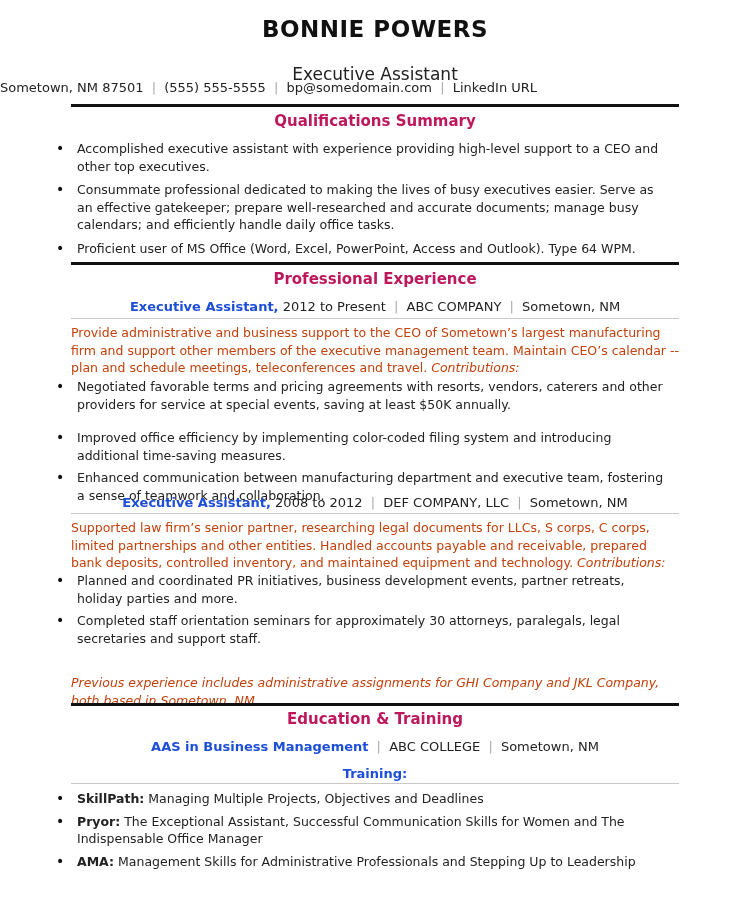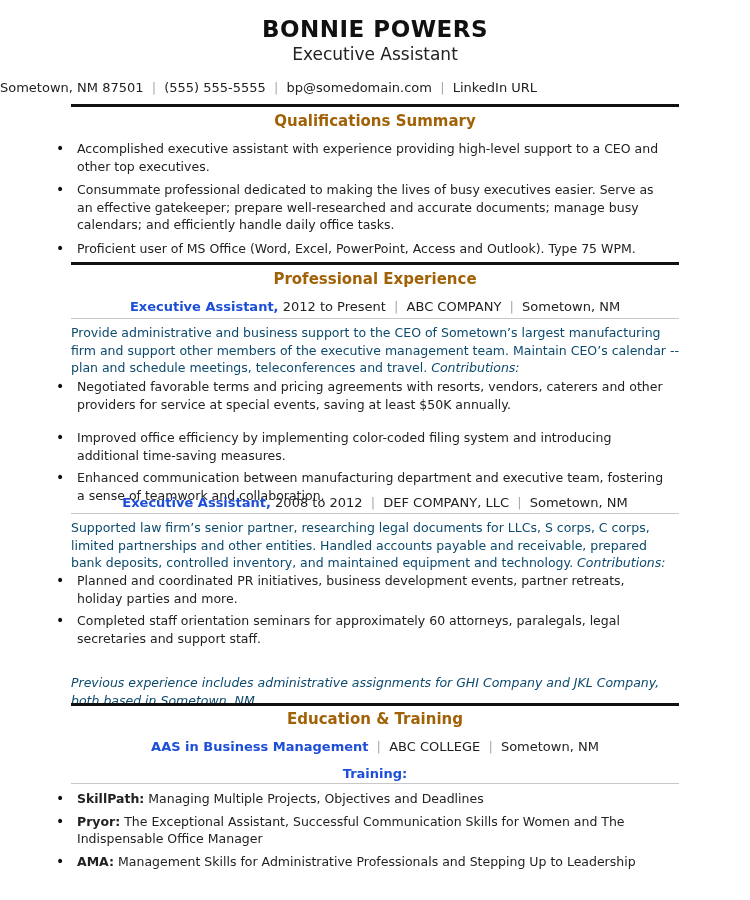--- a/index.html
+++ b/index.html
@@ -8,51 +8,51 @@
     font-family: "DejaVu Sans", sans-serif;
     color: #1a1a1a;
   }
   .page { position: relative; width: 750px; height: 900px; }
 
   .name {
     position: absolute; left: 0; width: 750px; top: 16px;
     text-align: center; font-weight: bold; font-size: 23px; letter-spacing: 0.5px; color: #111;
   }
   .role {
-    position: absolute; left: 0; width: 750px; top: 44px;
+    position: absolute; left: 0; width: 750px; top: 64px;
     text-align: center; font-size: 17px; color: #222;
   }
   .contact {
     position: absolute; left: 0; width: 750px; top: 80px;
     text-align: left; font-size: 13px; color: #222;
   }
   .sep { color: #aaa; margin: 0 4px; }
 
   .rule-thick { position: absolute; left: 71px; width: 608px; height: 3px; background: #111; }
   .rule-thin { position: absolute; left: 71px; width: 608px; height: 1px; background: #c8c8c8; }
 
   .section-title {
     position: absolute; left: 0; width: 750px; text-align: center;
-    font-weight: bold; font-size: 15px; color: #a16207;
+    font-weight: bold; font-size: 15px; color: #be185d;
   }
   .job-head {
     position: absolute; left: 0; width: 750px; text-align: center;
     font-size: 13px; color: #222;
   }
   .job-head b { color: #1d4ed8; }
 
   ul.bullets { list-style: none; margin: 0; padding: 0; position: absolute; left: 56px; width: 610px; }
   ul.bullets li {
     position: relative; padding-left: 21px; font-size: 12.5px; line-height: 17.5px; color: #222;
   }
   ul.bullets li::before {
     content: "\2022"; position: absolute; left: 0; top: 0; font-size: 14px; color: #111;
   }
   .para {
-    position: absolute; left: 71px; width: 610px; font-size: 12.5px; line-height: 17.5px; color: #0c4a6e;
+    position: absolute; left: 71px; width: 610px; font-size: 12.5px; line-height: 17.5px; color: #c2410c;
   }
   .para i, .italic { font-style: italic; }
 </style>
 </head>
 <body>
 
 <div class="page">
 
   <div class="name">BONNIE POWERS</div>
   <div class="role">Executive Assistant</div>
@@ -65,21 +65,21 @@
     <span class="sep">|</span>
     <span>LinkedIn URL</span>
   </div>
 
   <div class="rule-thick" style="top:104px;"></div>
 
   <div class="section-title" style="top:112px;">Qualifications Summary</div>
   <ul class="bullets" style="top:140px;">
     <li style="margin-bottom:6px;">Accomplished executive assistant with experience providing high-level support to a CEO and other top executives.</li>
     <li style="margin-bottom:6px;">Consummate professional dedicated to making the lives of busy executives easier. Serve as an effective gatekeeper; prepare well-researched and accurate documents; manage busy calendars; and efficiently handle daily office tasks.</li>
-    <li>Proficient user of MS Office (Word, Excel, PowerPoint, Access and Outlook). Type 75 WPM.</li>
+    <li>Proficient user of MS Office (Word, Excel, PowerPoint, Access and Outlook). Type 64 WPM.</li>
   </ul>
 
   <div class="rule-thick" style="top:262px;"></div>
 
   <div class="section-title" style="top:270px;">Professional Experience</div>
 
   <div class="job-head" style="top:299px;">
     <b>Executive Assistant,</b>
     <span>2012 to Present</span>
     <span class="sep">|</span>
@@ -108,21 +108,21 @@
     <span>Sometown, NM</span>
   </div>
   <div class="rule-thin" style="top:513px;"></div>
 
   <div class="para" style="top:519px;">
     <span>Supported law firm’s senior partner, researching legal documents for LLCs, S corps, C corps, limited partnerships and other entities. Handled accounts payable and receivable, prepared bank deposits, controlled inventory, and maintained equipment and technology.</span>
     <i>Contributions:</i>
   </div>
   <ul class="bullets" style="top:572px;">
     <li style="margin-bottom:5px;">Planned and coordinated PR initiatives, business development events, partner retreats, holiday parties and more.</li>
-    <li>Completed staff orientation seminars for approximately 60 attorneys, paralegals, legal secretaries and support staff.</li>
+    <li>Completed staff orientation seminars for approximately 30 attorneys, paralegals, legal secretaries and support staff.</li>
   </ul>
 
   <div class="para italic" style="top:654px;margin-top:20px;">Previous experience includes administrative assignments for GHI Company and JKL Company, both based in Sometown, NM.</div>
 
   <div class="rule-thick" style="top:703px;"></div>
 
   <div class="section-title" style="top:710px;">Education &amp; Training</div>
   <div class="job-head" style="top:766px;">
     <b>Training:</b>
   </div>

